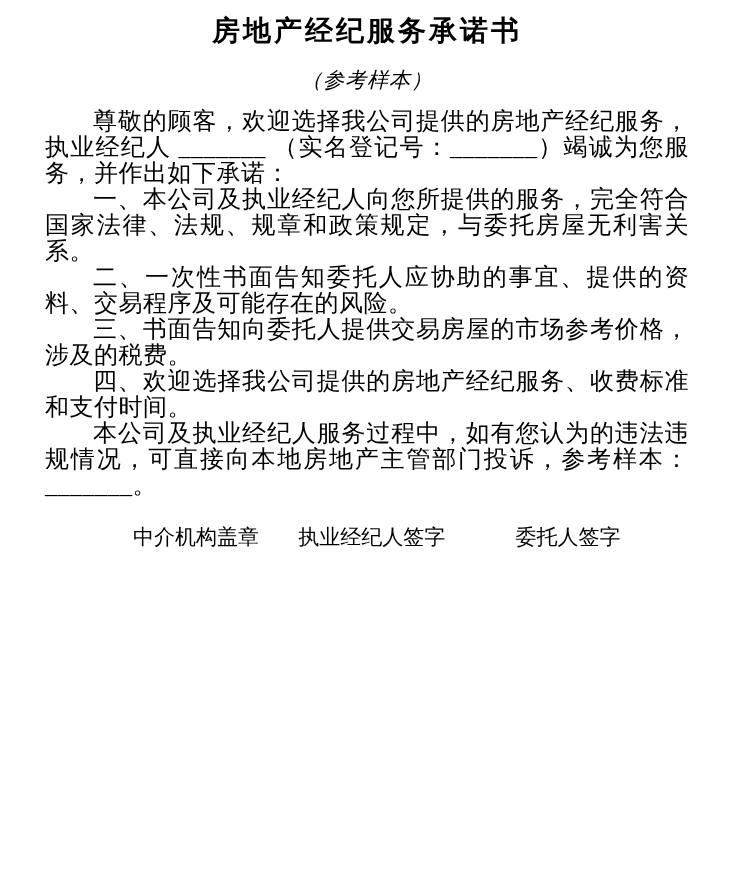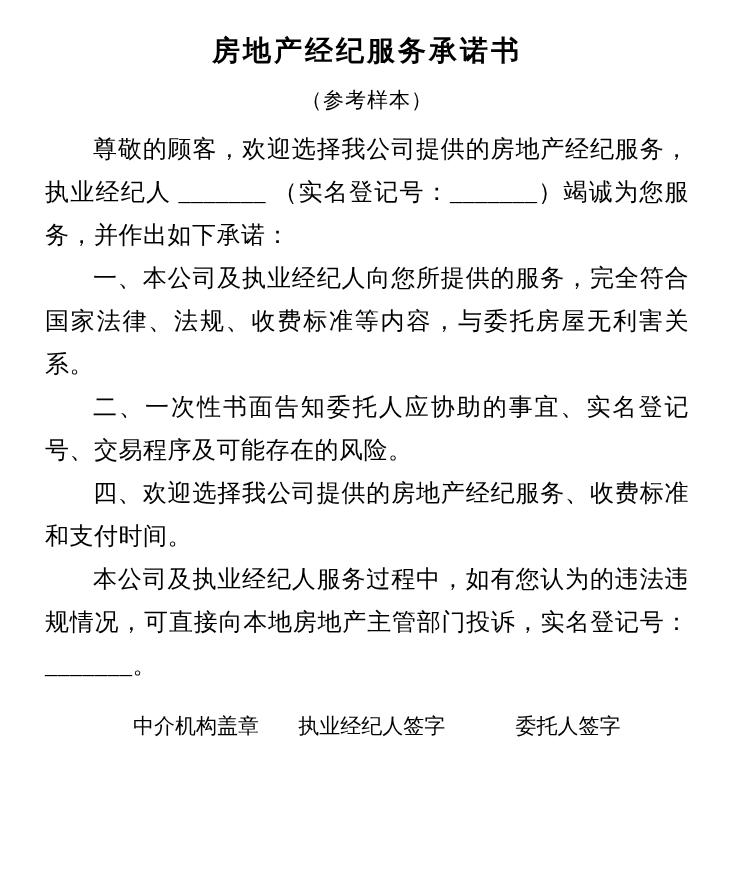--- a/index.html
+++ b/index.html
@@ -10,46 +10,47 @@
   body {
     width: 731px;
     height: 869px;
     font-family: "Liberation Serif", "DejaVu Serif", serif;
     color: #000000;
   }
   .doc {
     box-sizing: border-box;
     width: 731px;
     height: 869px;
-    padding: 30px 42px 0 45px;
+    padding: 10px 42px 0 45px;
     overflow: hidden;
     background: #ffffff;
   }
   .title {
     margin: 2px 0 0 0;
     text-align: center;
     font-size: 28px;
     line-height: 38px;
     font-weight: bold;
     letter-spacing: 3px;
   }
   .subtitle {
     margin-top: 16px;
     text-align: center;
     font-size: 21px;
     line-height: 28px;
     letter-spacing: 1px;
+    font-style: italic;
   }
   .bodytext {
     margin-top: 14px;
   }
   .bodytext p {
     margin: 0;
     font-size: 24px;
-    line-height: 43px;
+    line-height: 26px;
     text-align: justify;
     text-indent: 2em;
     letter-spacing: 0.5px;
   }
   .sig-row {
     margin-top: 24px;
     font-size: 21px;
     line-height: 30px;
     white-space: nowrap;
   }
@@ -62,24 +63,25 @@
 <body>
 
 <div class="doc">
 
   <h1 class="title">房地产经纪服务承诺书</h1>
 
   <div class="subtitle">（参考样本）</div>
 
   <div class="bodytext">
     <p>尊敬的顾客，欢迎选择我公司提供的房地产经纪服务，执业经纪人 _______ （实名登记号：_______）竭诚为您服务，并作出如下承诺：</p>
-    <p>一、本公司及执业经纪人向您所提供的服务，完全符合国家法律、法规、收费标准等内容，与委托房屋无利害关系。</p>
-    <p>二、一次性书面告知委托人应协助的事宜、实名登记号、交易程序及可能存在的风险。</p>
+    <p>一、本公司及执业经纪人向您所提供的服务，完全符合国家法律、法规、规章和政策规定，与委托房屋无利害关系。</p>
+    <p>二、一次性书面告知委托人应协助的事宜、提供的资料、交易程序及可能存在的风险。</p>
+    <p>三、书面告知向委托人提供交易房屋的市场参考价格，涉及的税费。</p>
     <p>四、欢迎选择我公司提供的房地产经纪服务、收费标准和支付时间。</p>
-    <p>本公司及执业经纪人服务过程中，如有您认为的违法违规情况，可直接向本地房地产主管部门投诉，实名登记号：_______。</p>
+    <p>本公司及执业经纪人服务过程中，如有您认为的违法违规情况，可直接向本地房地产主管部门投诉，参考样本：_______。</p>
   </div>
 
   <div class="sig-row">
     <span class="sig-label sig-agency">中介机构盖章</span>
     <span class="sig-label sig-broker">执业经纪人签字</span>
     <span class="sig-label sig-client">委托人签字</span>
   </div>
 
 </div>
 

